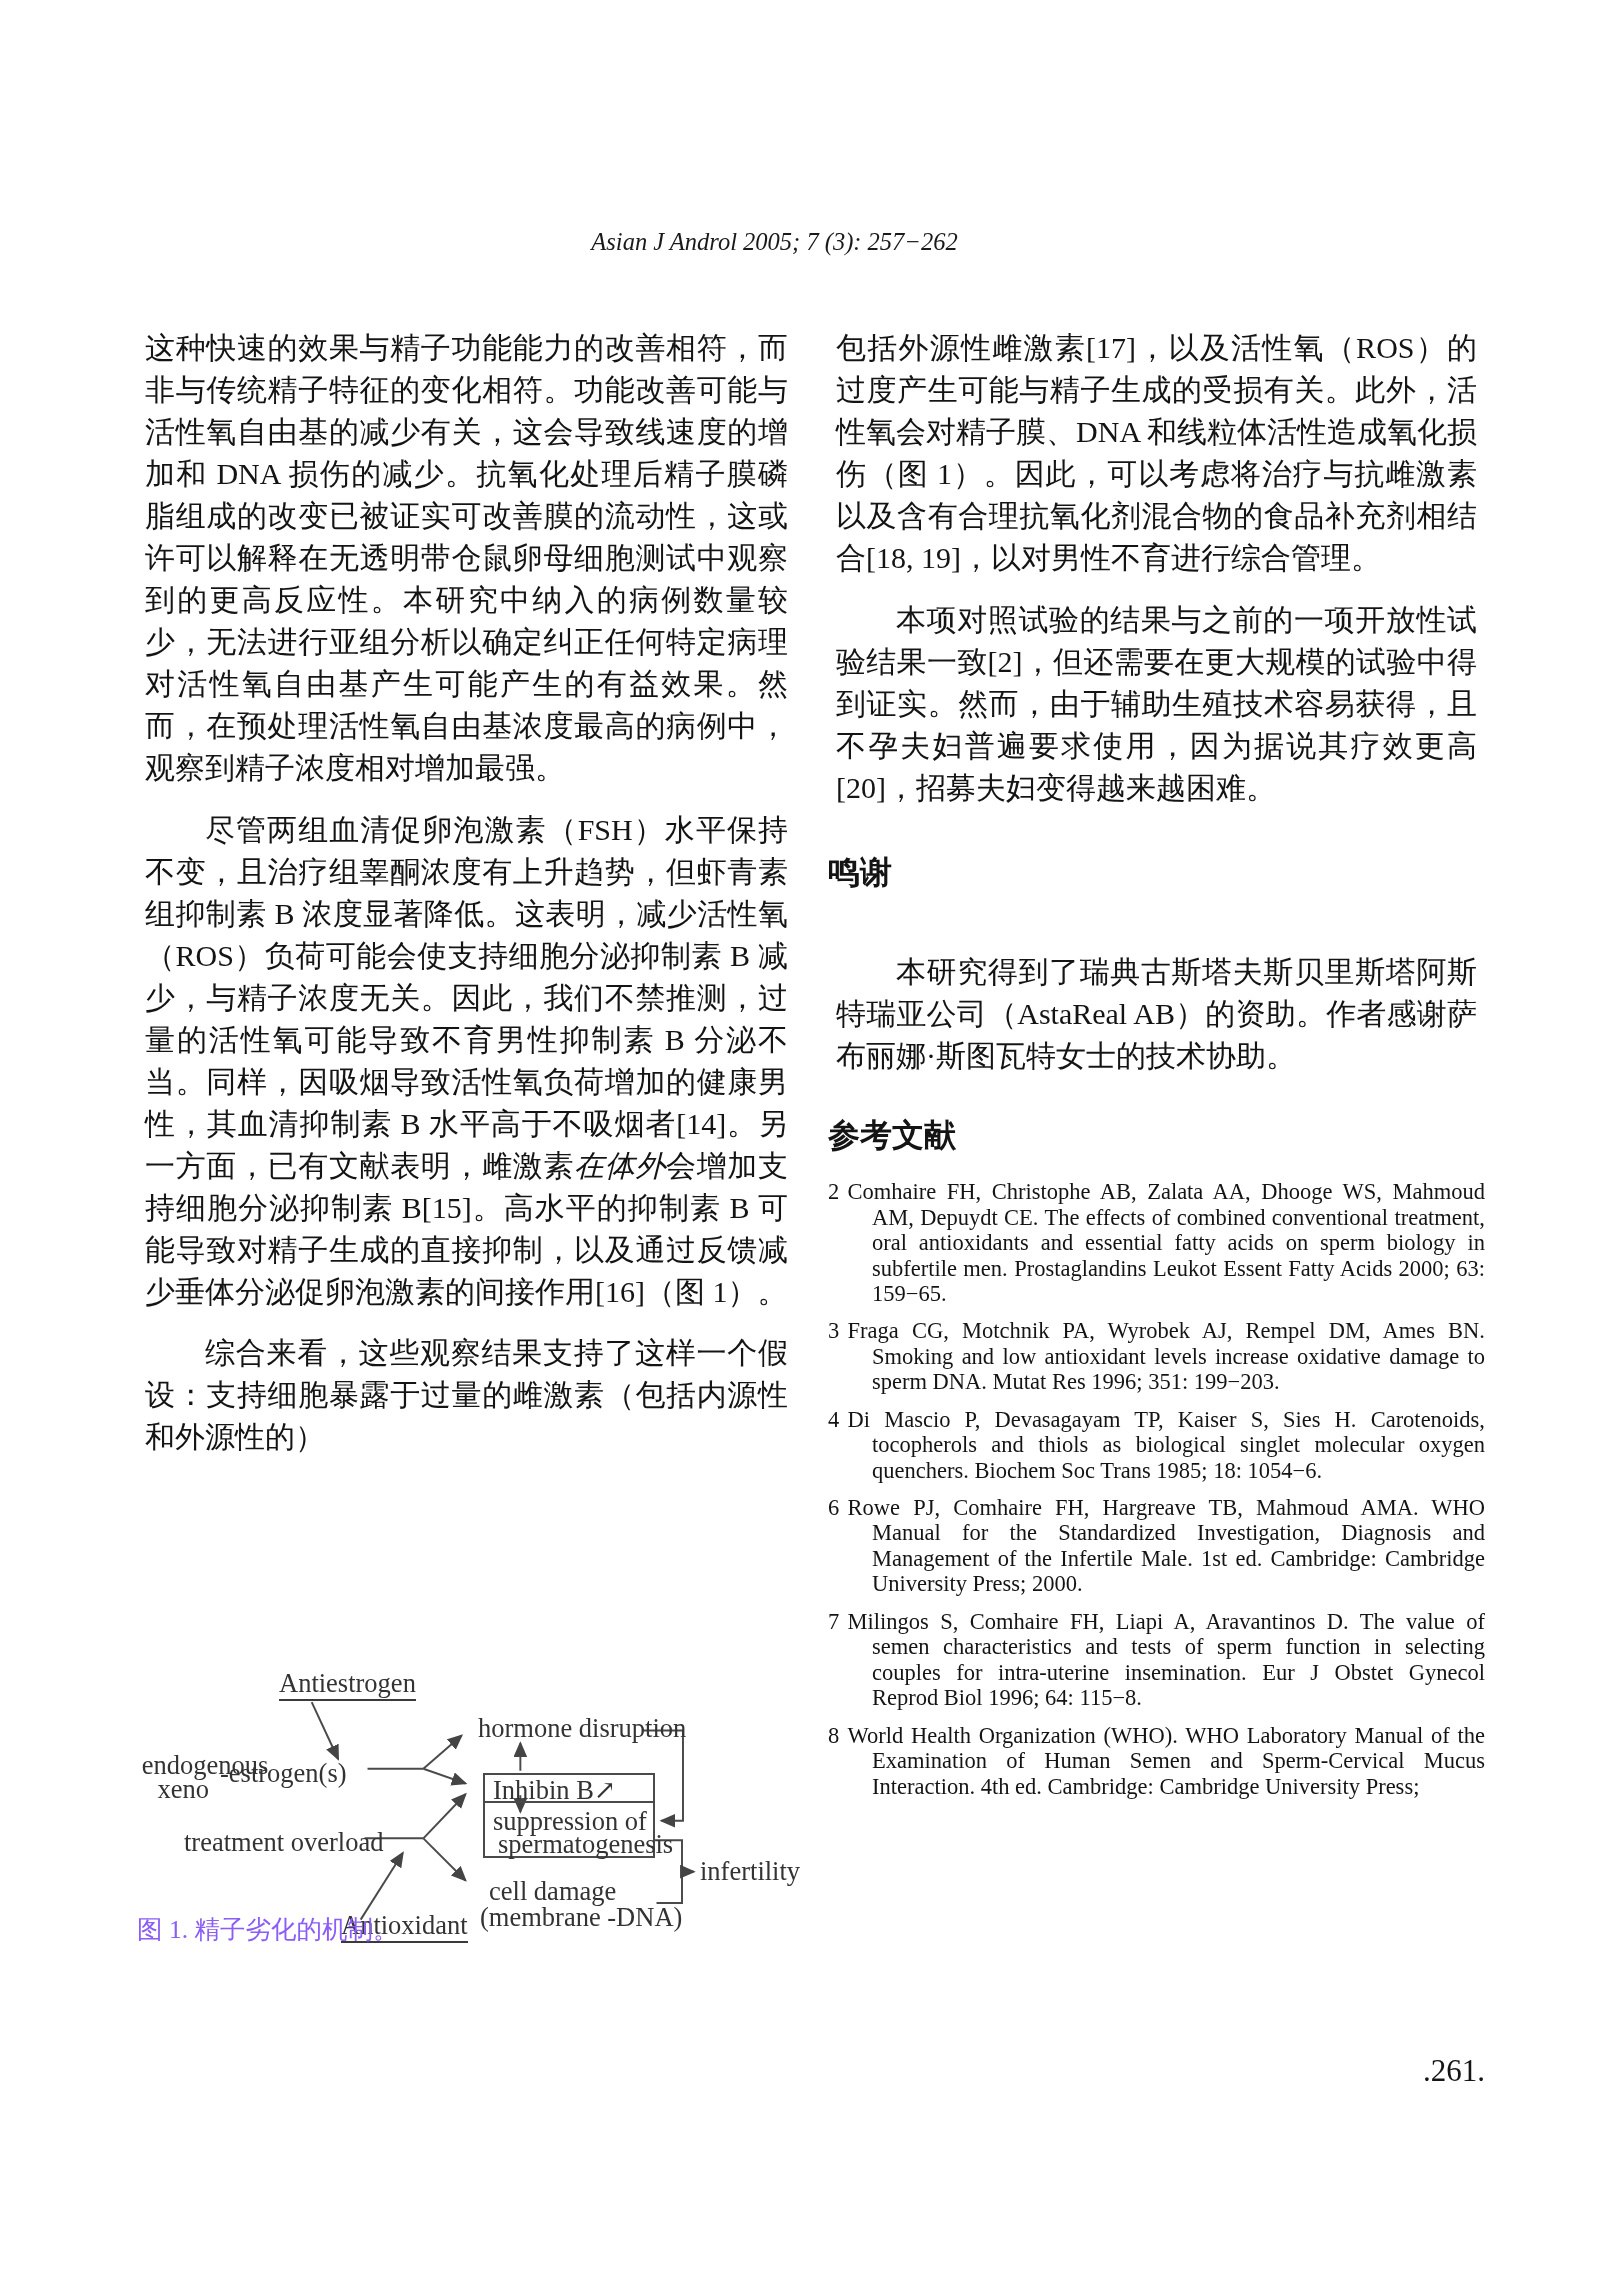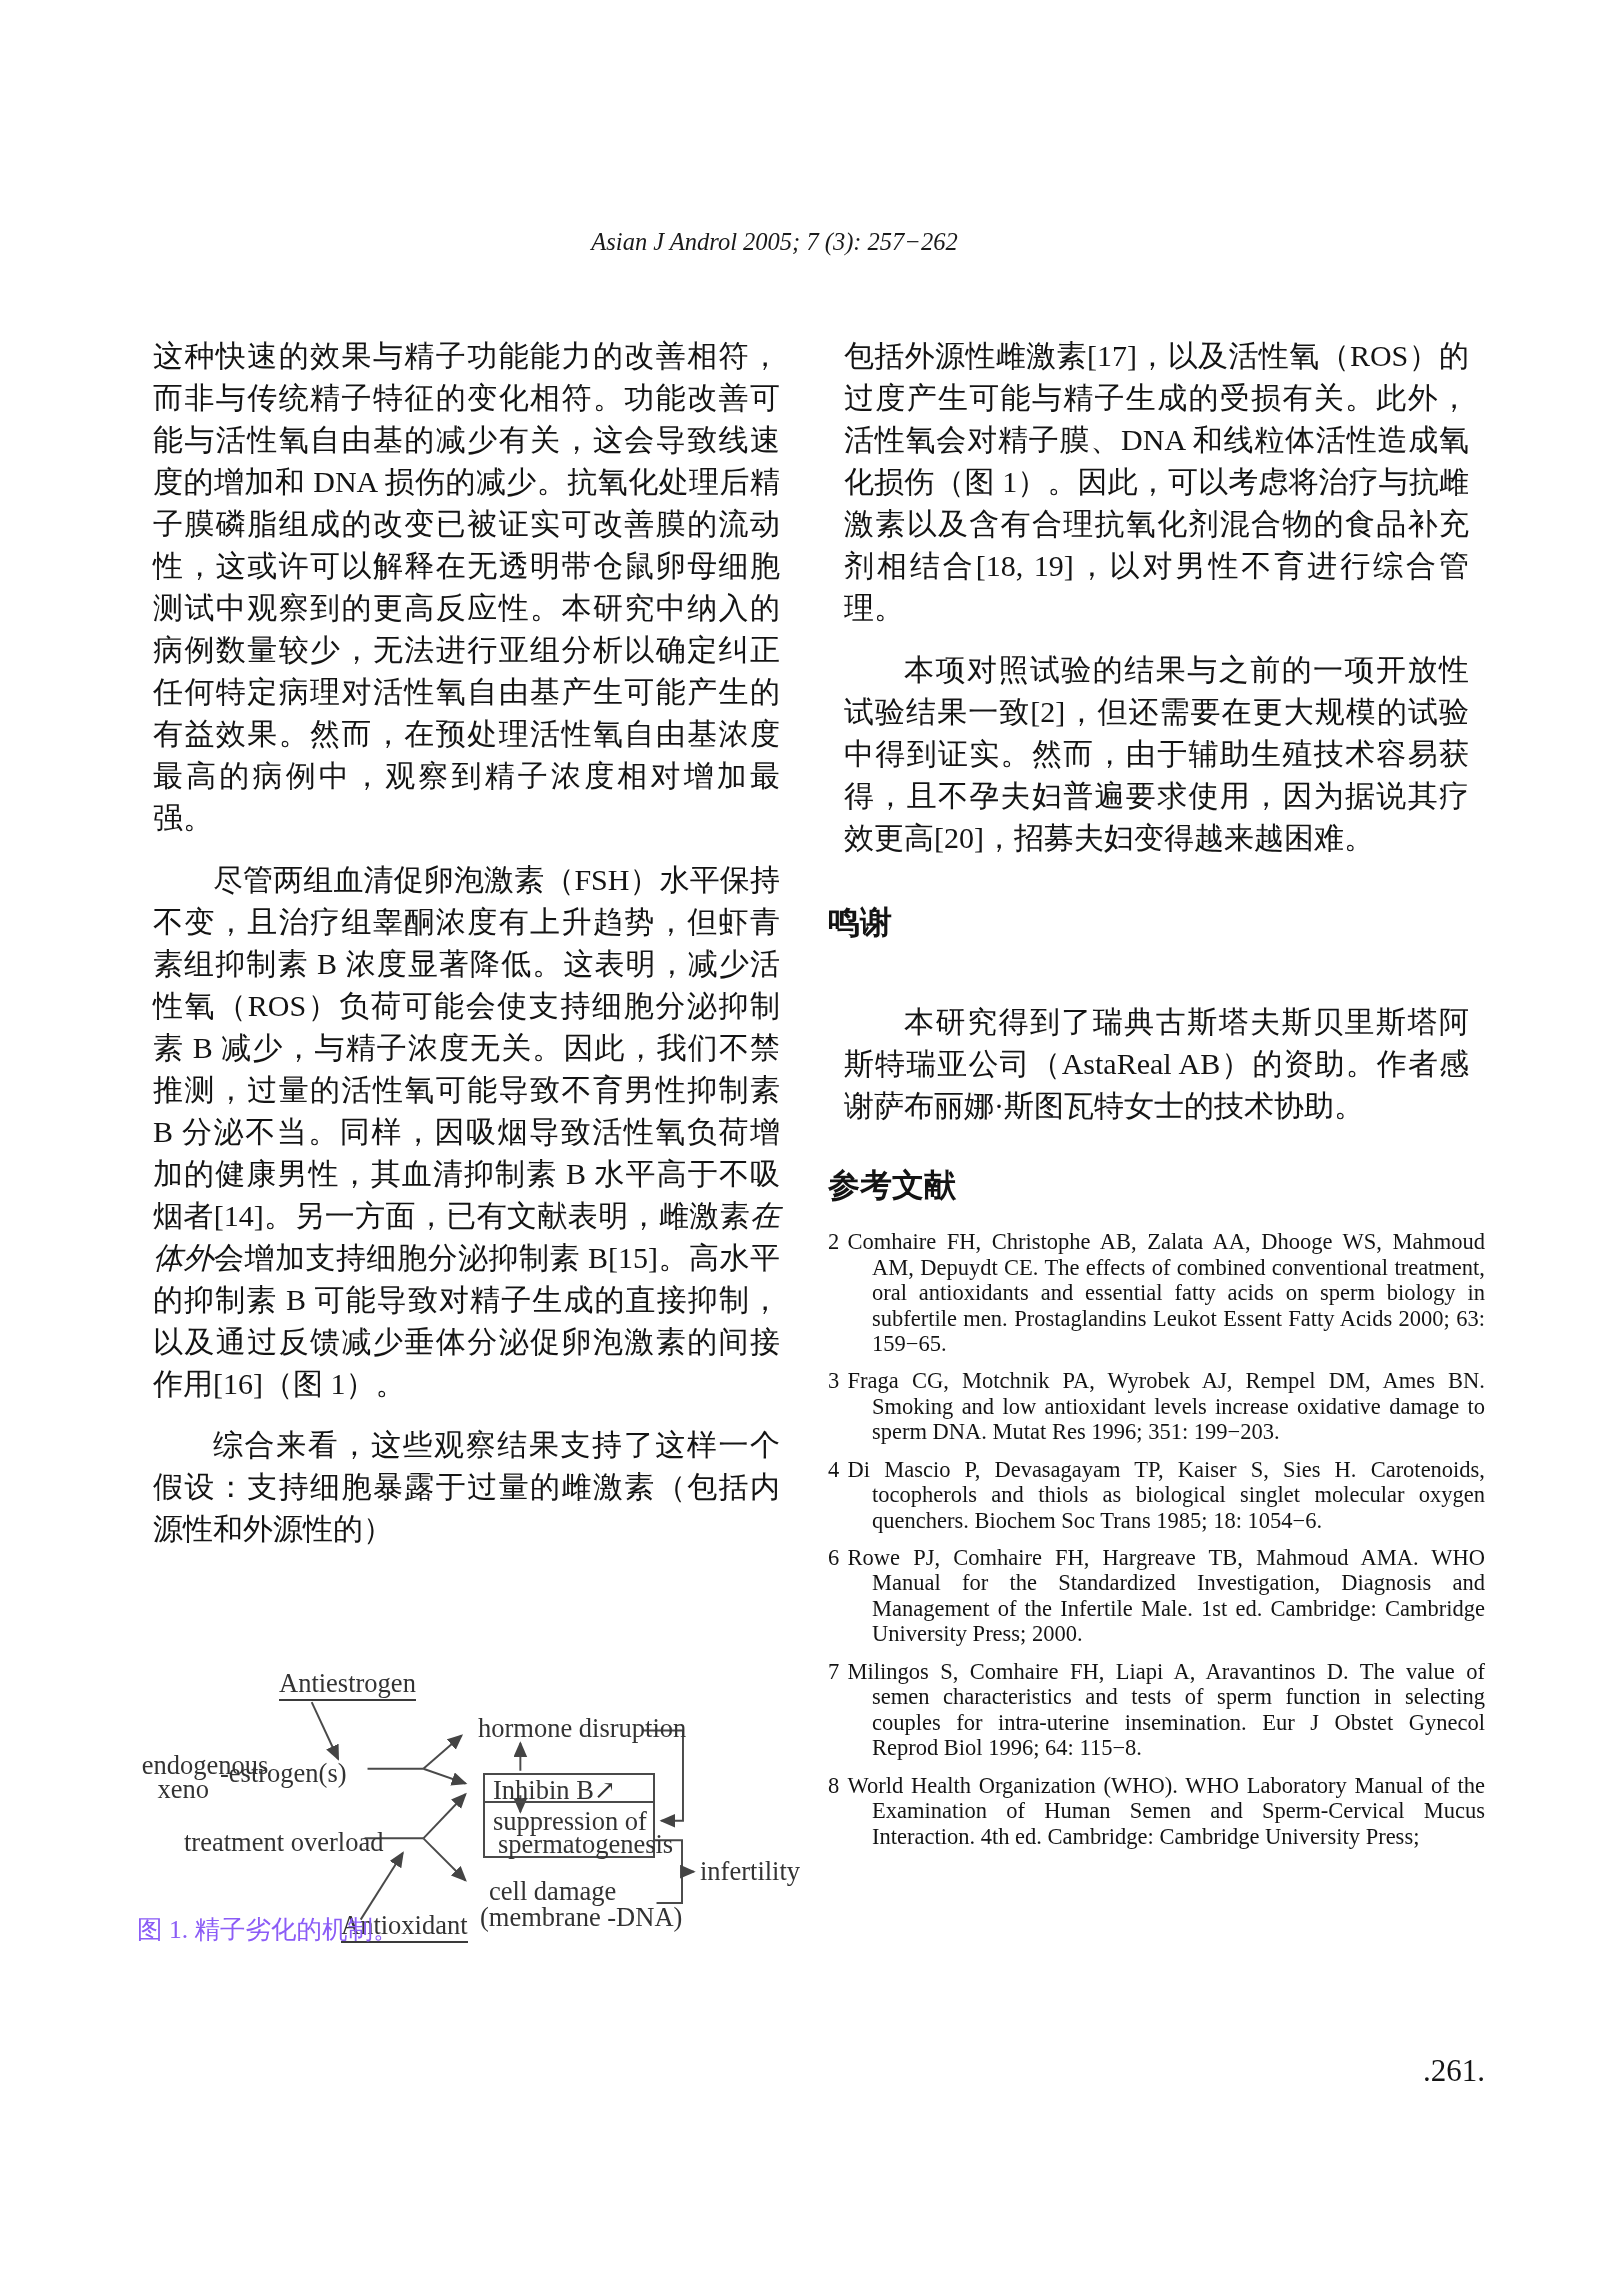--- a/index.html
+++ b/index.html
@@ -11,21 +11,21 @@
     color:#141414;
     overflow:hidden;
   }
   .running-head{
     position:absolute;top:228px;left:549px;width:451px;
     text-align:center;font-style:italic;font-size:24.5px;color:#1a1a1a;
   }
   .col{position:absolute;top:319px;width:659px;font-size:30px;line-height:42px;text-align:justify;}
   .col-left{left:137px;}
   .col-right{left:828px;width:657px;}
-  .col p{margin:16px;}
+  .col p{margin:8px;}
   .col p.indent{text-indent:2em;margin-top:19.6px;}
   .sec-heading{font-size:32px;font-weight:bold;line-height:39px;text-align:left;}
   .h-ack{margin:44px 0 8px 0;}
   .h-ref{margin:39px 0 8px 0;}
   .ack-par{margin-top:59px !important;}
   .ref-list{list-style:none;margin:24.5px 0 0 0;padding:0;font-size:22.5px;line-height:25.5px;text-align:justify;}
   .ref-list li{margin:0 0 11.8px 0;padding-left:44px;text-indent:-44px;}
   .ref-num{display:inline-block;min-width:19.6px;text-indent:0;}
   .page-number{position:absolute;left:1372px;top:2053px;width:113px;text-align:right;font-size:31px;}
   

